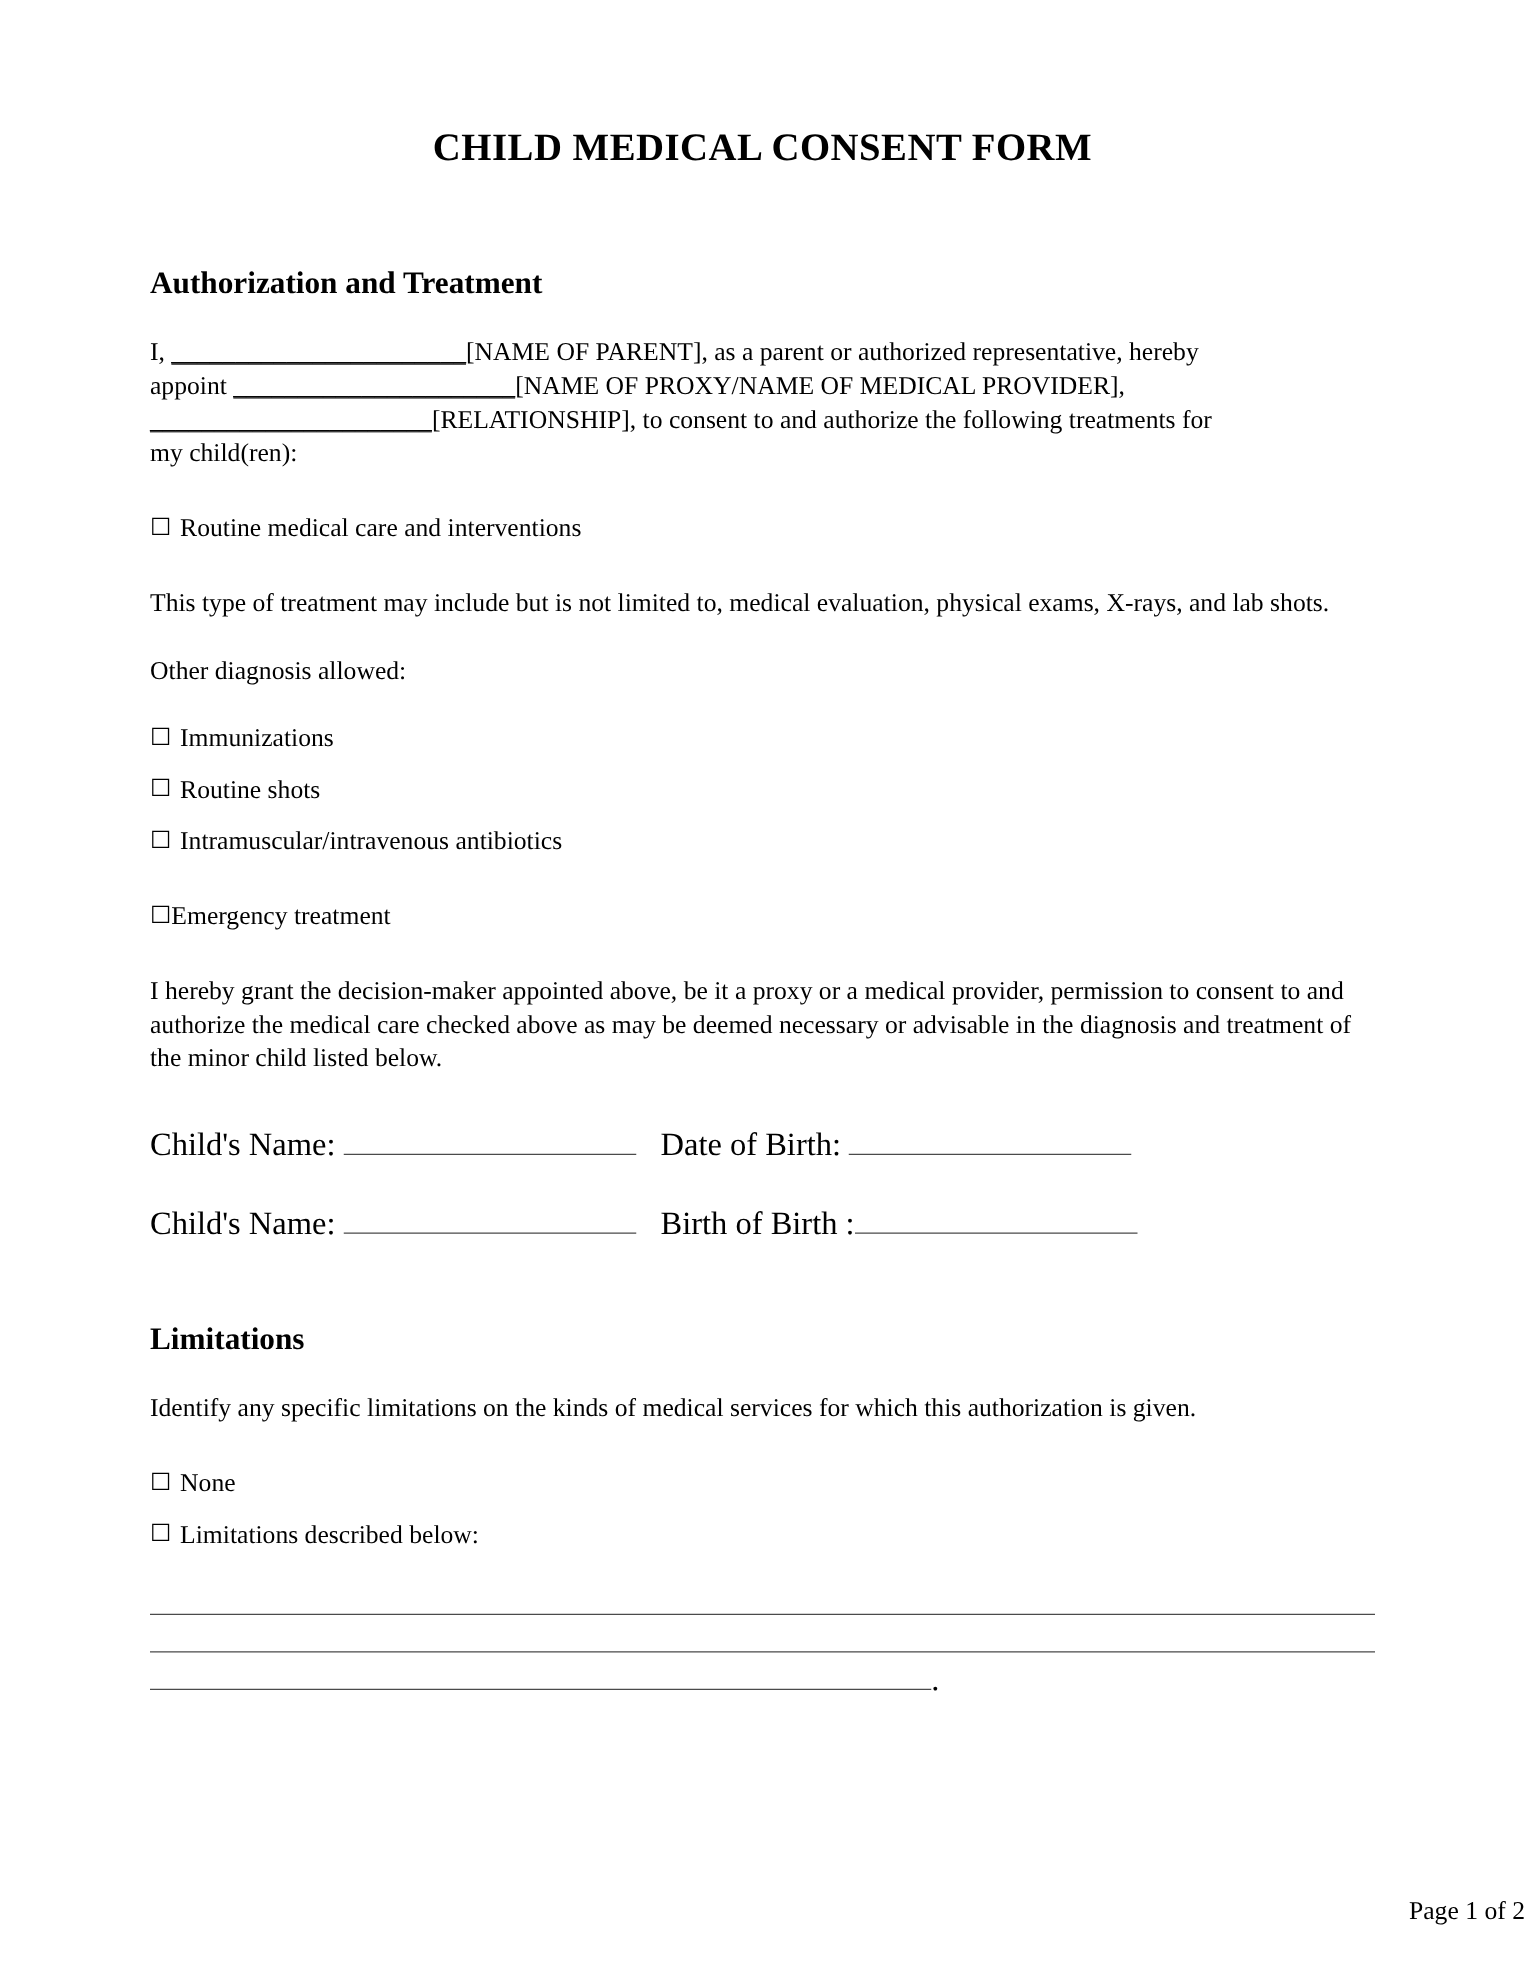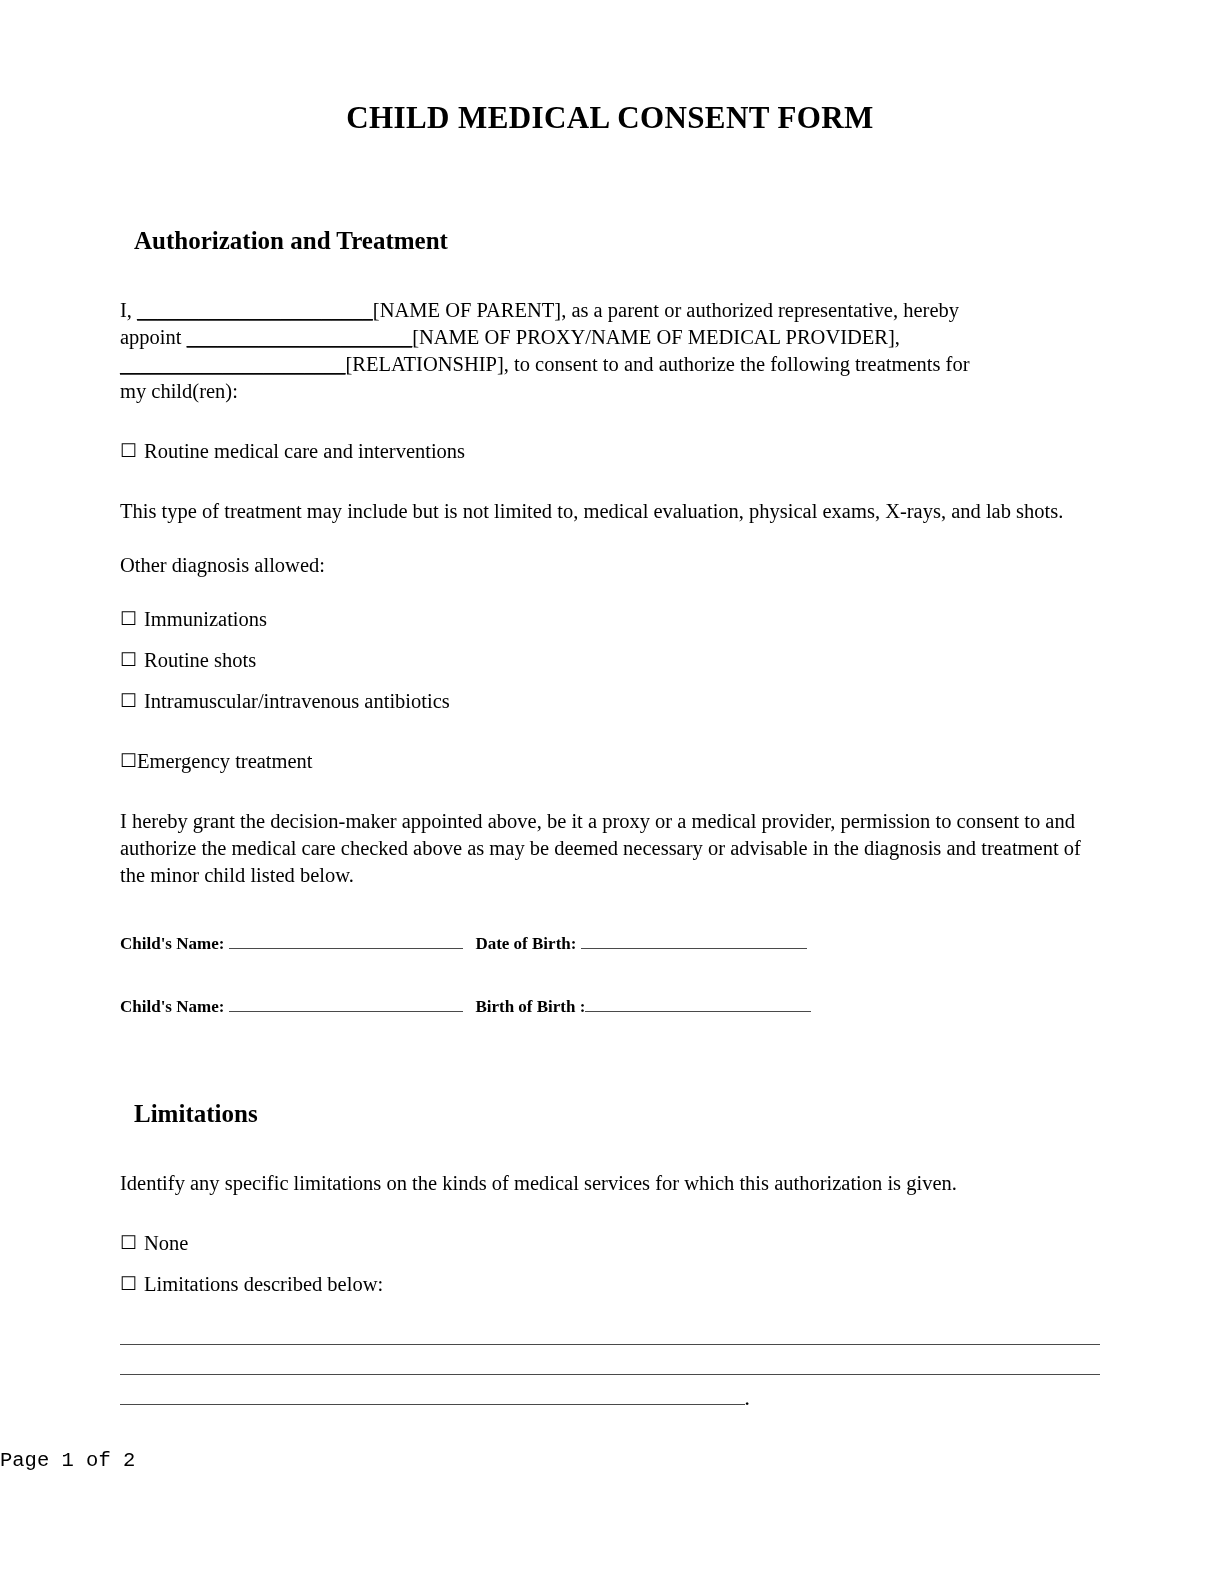--- a/index.html
+++ b/index.html
@@ -31,21 +31,21 @@
     font-weight: bold;
     letter-spacing: 0.4px;
     margin: 0;
     padding-top: 100px;
     line-height: 1.15;
   }
 
   .section-heading {
     font-size: 25px;
     font-weight: bold;
-    margin: 14px;
+    margin: 0;
     line-height: 1.2;
   }
 
   .sec-auth { padding-top: 76px; }
   .sec-lim  { padding-top: 63px; }
 
   p.body-text {
     font-size: 20.5px;
     line-height: 27px;
     margin: 0;
@@ -71,48 +71,46 @@
   }
   .cbx {
     font-size: 19px;
     line-height: 1;
     display: inline-block;
     vertical-align: 1px;
   }
   .cbx-gap { display: inline-block; width: 7px; }
 
   .field-row {
-    font-size: 17px;
+    font-size: 26px;
     line-height: 27px;
     margin: 0;
     white-space: pre;
-    font-weight: bold;
   }
   .rule {
     display: inline-block;
     border-bottom: 1.6px solid #4a4a4a;
     height: 17px;
     vertical-align: baseline;
   }
   .rule-name  { width: 234px; }
   .rule-dob   { width: 226px; }
   .rule-full  { width: 980px; }
   .rule-short { width: 625px; }
 
   .rule-row { line-height: 30px; height: 30px; }
 
   .footer {
     position: absolute;
     left: 0;
     right: 0;
-    top: 1448px;
-    text-align: left;
+    top: 1516px;
+    text-align: right;
     font-size: 20.5px;
     line-height: 26px;
-    font-family: Liberation Mono, monospace;
   }
 </style>
 </head>
 <body>
 
 <div class="page">
 
   <div class="content">
 
     <h1 class="doc-title">CHILD MEDICAL CONSENT FORM</h1>

